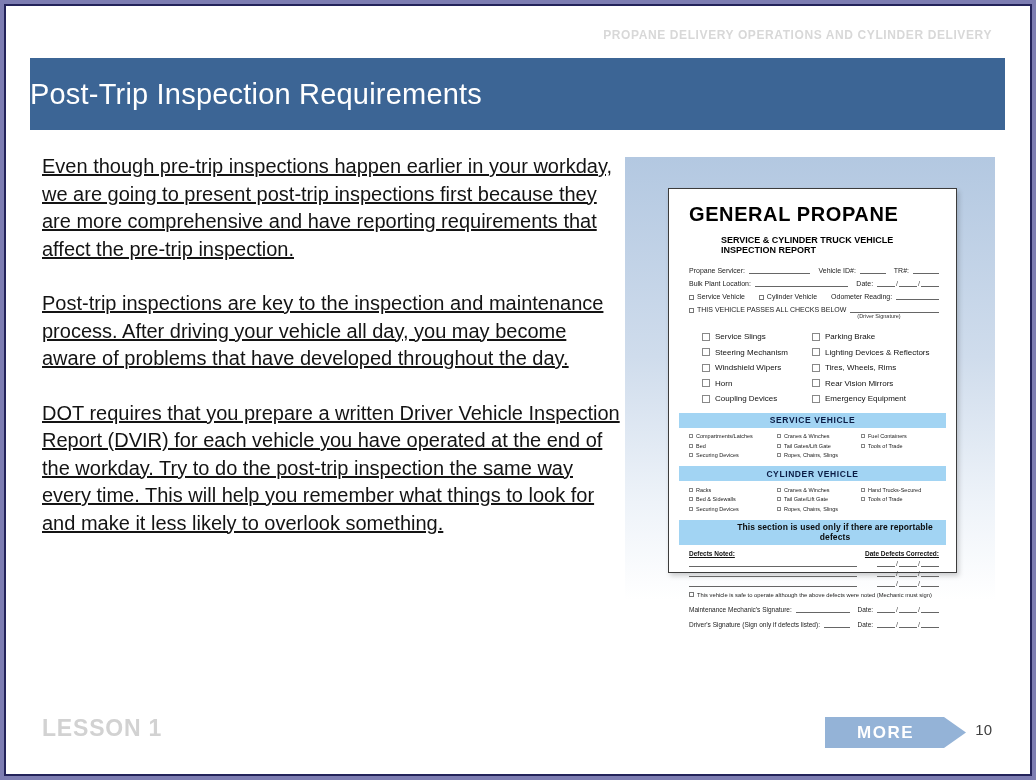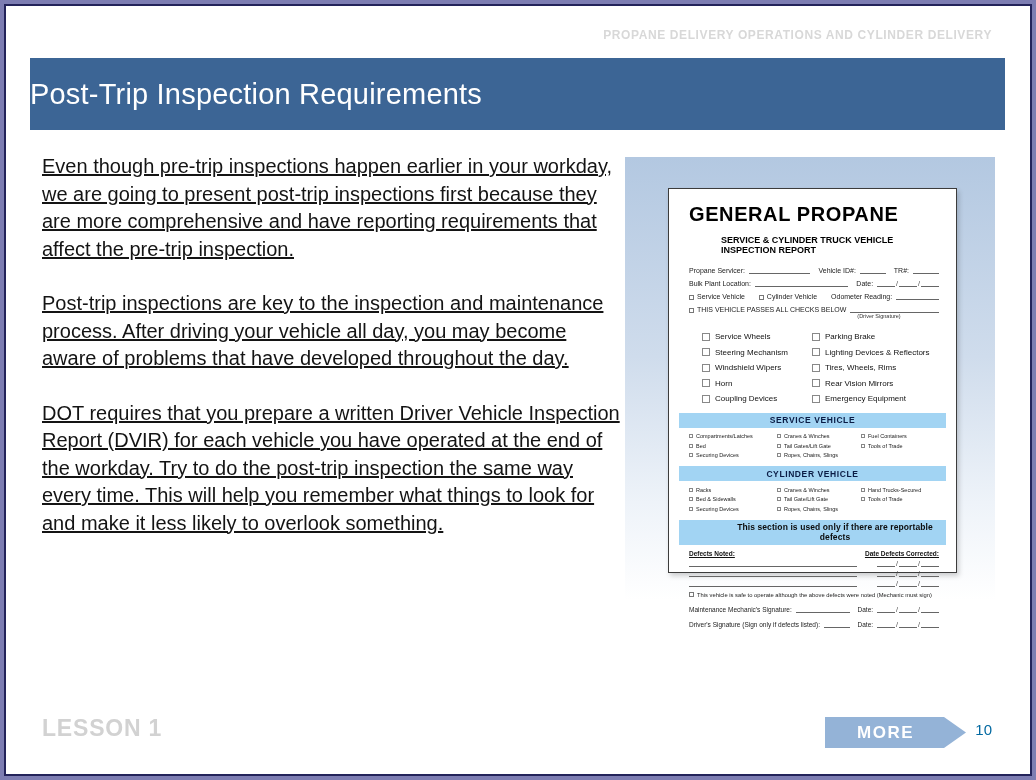--- a/index.html
+++ b/index.html
@@ -68,21 +68,21 @@
   .sigrow { display: flex; align-items: flex-end; height: 12px; margin-top: 3px; font-size: 6.5px; white-space: nowrap; color: #222; }
 
   
   .lesson { position: absolute; left: 36px; top: 709px; font-size: 23px; font-weight: bold;
             color: #d2d2d2; letter-spacing: 0.8px; }
   .more-btn { position: absolute; left: 819px; top: 711px; width: 141px; height: 31px;
               background: #94b3d7; border: none; cursor: pointer;
               clip-path: polygon(0 0, 119px 0, 100% 50%, 119px 100%, 0 100%);
               display: flex; align-items: center; justify-content: center; padding-right: 20px;
               font-family: inherit; font-size: 17px; font-weight: bold; color: #ffffff; letter-spacing: 1.5px; }
-  .pagenum { position: absolute; right: 38px; top: 715px; font-size: 15px; color: #0369a1; }
+  .pagenum { position: absolute; right: 38px; top: 715px; font-size: 15px; color: #404040; }
 </style>
 </head>
 <body>
 
 <div class="slide">
   <div class="inner">
 
     <div class="eyebrow">PROPANE DELIVERY OPERATIONS AND CYLINDER DELIVERY</div>
 
     <div class="titlebar">
@@ -135,21 +135,21 @@
             <span>THIS VEHICLE PASSES ALL CHECKS BELOW</span>
             <span class="u grow gap4"></span>
           </div>
           <div class="signote">(Driver Signature)</div>
         </div>
 
         <div class="checklist">
           <div class="col1">
             <div class="citem">
                 <span class="cb"></span>
-                <span>Service Wheels</span>
+                <span>Service Slings</span>
               </div>
             <div class="citem">
                 <span class="cb"></span>
                 <span>Steering Mechanism</span>
               </div>
             <div class="citem">
                 <span class="cb"></span>
                 <span>Windshield Wipers</span>
               </div>
             <div class="citem">

